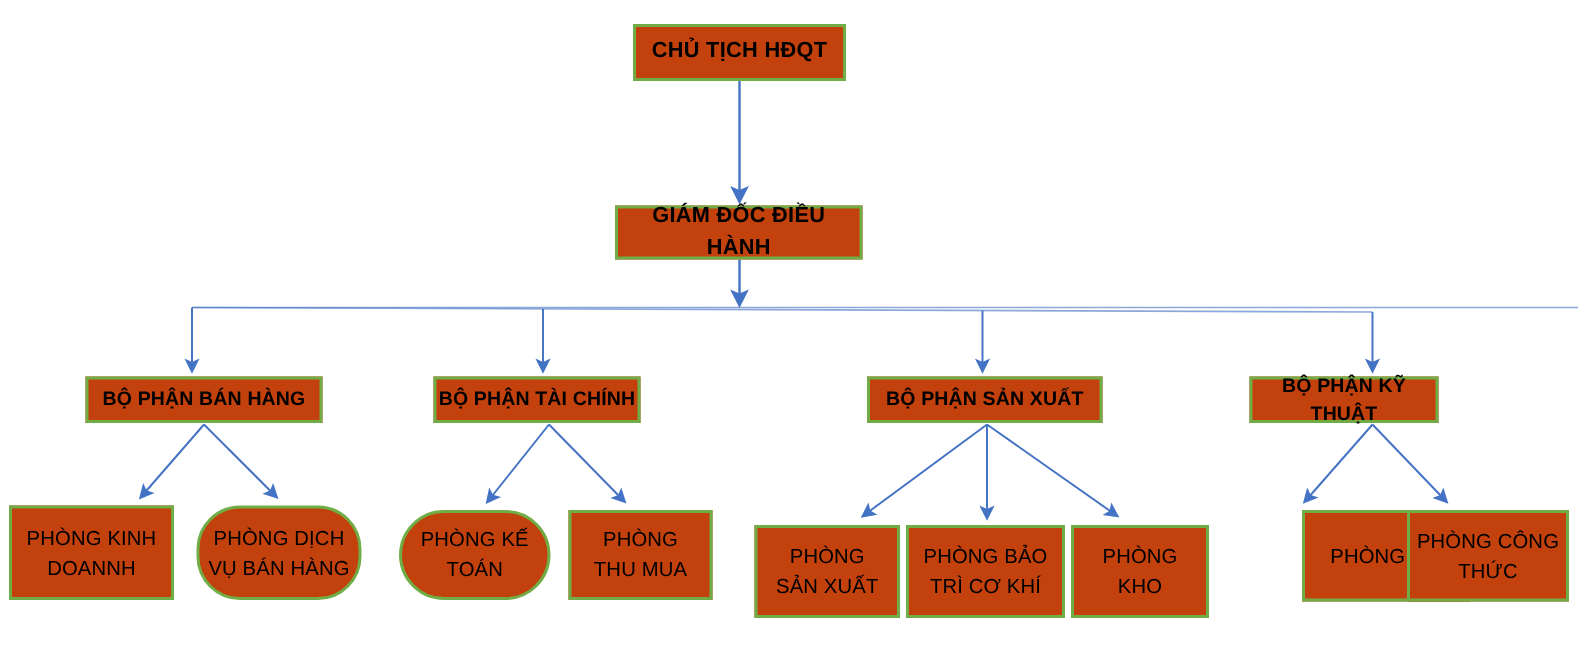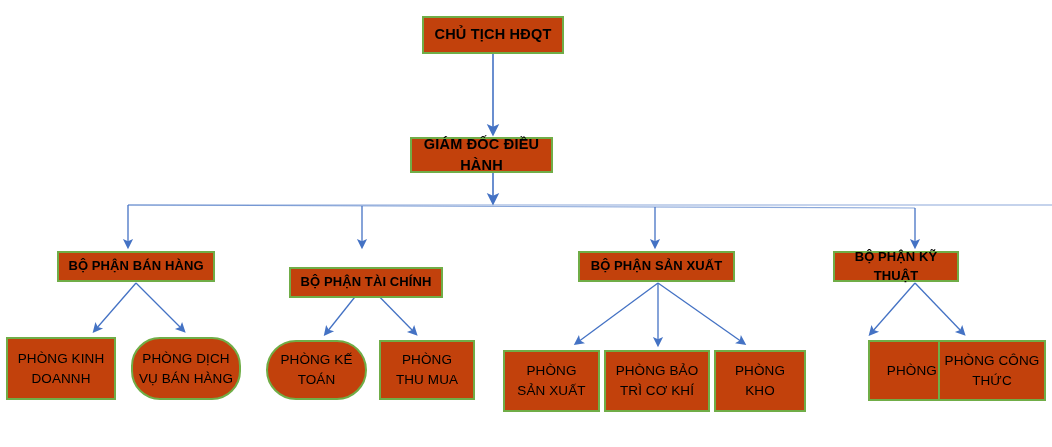--- a/index.html
+++ b/index.html
@@ -113,28 +113,28 @@
     <g>
       <line x1="915" y1="283" x2="872" y2="332" stroke="#4472C4" stroke-width="1.3" marker-end="url(#arrowhead)"></line>
       <line x1="915" y1="283" x2="962" y2="332" stroke="#4472C4" stroke-width="1.3" marker-end="url(#arrowhead)"></line>
     </g>
   </svg>
 
   <div class="node level-exec" style="left:422px; top:16px; width:142px; height:38px;">
     <span class="node-label">CHỦ TỊCH HĐQT</span>
   </div>
 
-  <div class="node level-exec" style="left:410px; top:137px; width:143px; height:36px;justify-content:center;">
+  <div class="node level-exec" style="left:410px; top:137px; width:165px; height:36px;justify-content:center;">
     <span class="node-label">GIÁM ĐỐC ĐIỀU HÀNH</span>
   </div>
 
   <div class="node level-dept" style="left:57px; top:251px; width:158px; height:31px;">
     <span class="node-label">BỘ PHẬN BÁN HÀNG</span>
   </div>
-  <div class="node level-dept" style="left:289px; top:251px; width:154px; height:31px;margin-top:16px;">
+  <div class="node level-dept" style="left:289px; top:251px; width:138px; height:31px;">
     <span class="node-label">BỘ PHẬN TÀI CHÍNH</span>
   </div>
   <div class="node level-dept" style="left:578px; top:251px; width:157px; height:31px;">
     <span class="node-label">BỘ PHẬN SẢN XUẤT</span>
   </div>
   <div class="node level-dept" style="left:833px; top:251px; width:126px; height:31px;">
     <span class="node-label">BỘ PHẬN KỸ THUẬT</span>
   </div>
 
   <div class="node level-unit" style="left:6px; top:337px; width:110px; height:63px;">

